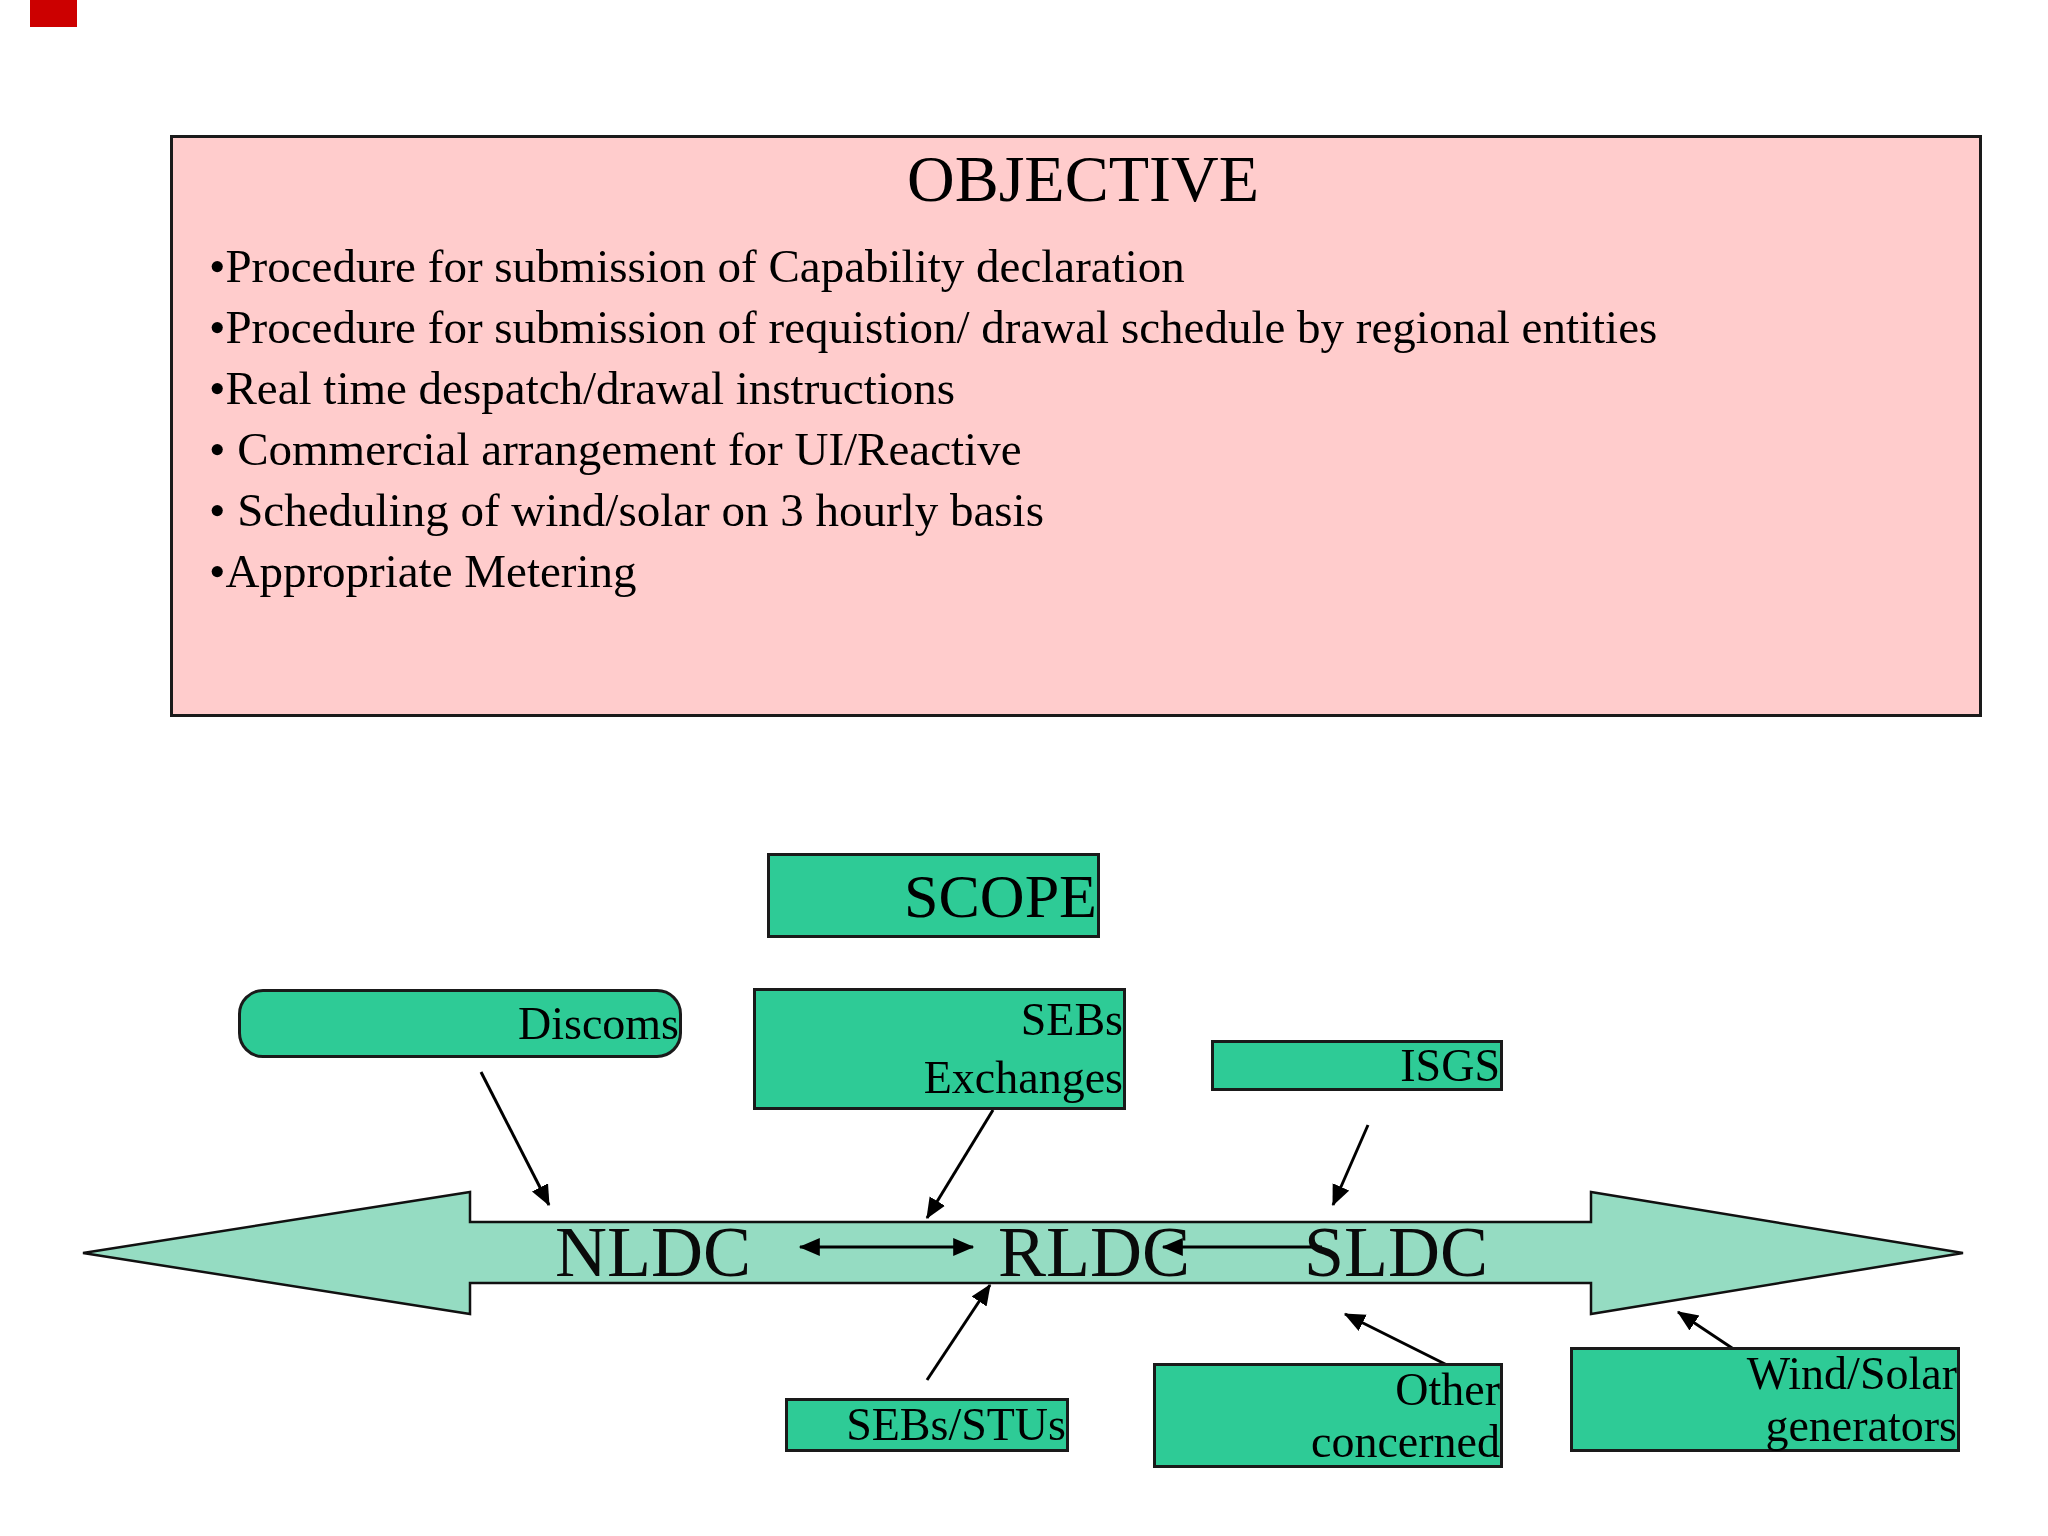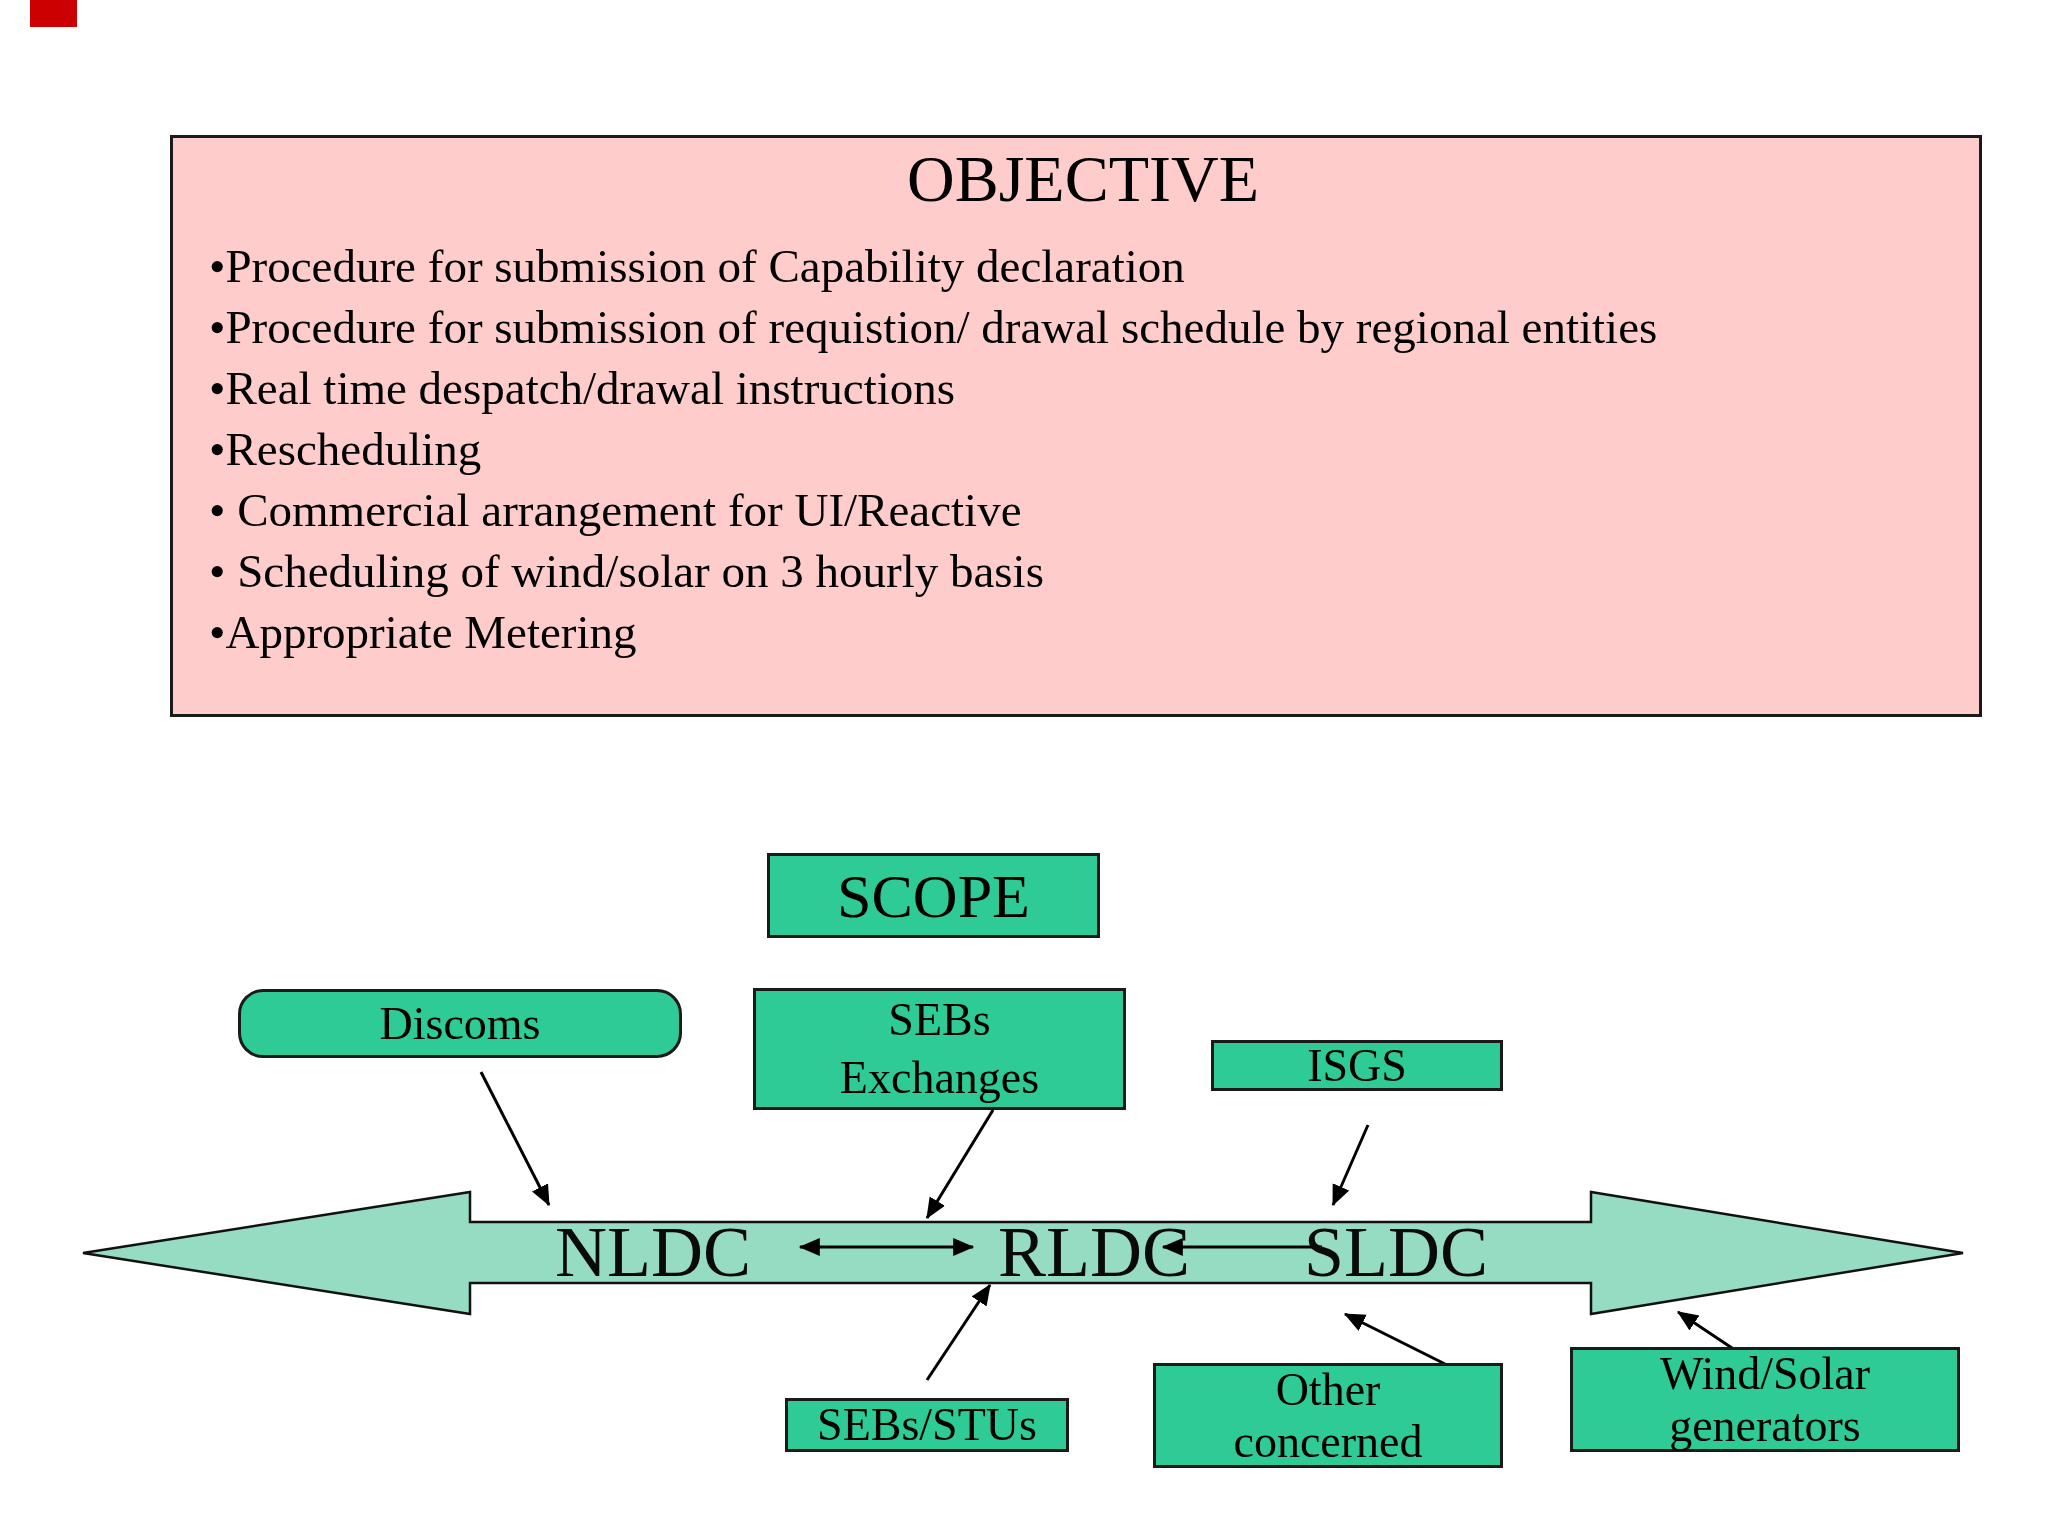--- a/index.html
+++ b/index.html
@@ -17,21 +17,21 @@
   }
   .objective-bullets{margin-top:22px;padding-left:22px;}
   .objective-bullet{
     font-size:47px;line-height:61px;white-space:pre-wrap;
   }
 
   svg.diagram{position:absolute;left:0;top:0;z-index:1;}
 
   .gbox{
     position:absolute;z-index:2;background:#2ecb96;border:3px solid #1a1a1a;
-    display:flex;flex-direction:column;align-items:center;justify-content:center;
+    display:flex;flex-direction:column;align-items:flex-end;justify-content:center;
     text-align:center;font-size:46px;line-height:52px;color:#000;
   }
   .gbox.scope{left:767px;top:853px;width:333px;height:85px;font-size:62px;}
   .gbox.discoms{left:238px;top:989px;width:444px;height:69px;border-radius:25px;}
   .gbox.power-exchanges{left:753px;top:988px;width:373px;height:122px;line-height:58px;}
   .gbox.isgs{left:1211px;top:1040px;width:292px;height:51px;}
   .gbox.sebs{left:785px;top:1398px;width:284px;height:54px;}
   .gbox.other{left:1153px;top:1363px;width:350px;height:105px;}
   .gbox.windsolar{left:1570px;top:1347px;width:390px;height:105px;}
 
@@ -47,21 +47,20 @@
 <body>
 
 <div class="corner-mark"></div>
 
 <div class="objective-box">
   <div class="objective-title">OBJECTIVE</div>
   <div class="objective-bullets">
     <div class="objective-bullet">•Procedure for submission of Capability declaration</div>
     <div class="objective-bullet">•Procedure for submission of requistion/ drawal schedule by regional entities</div>
     <div class="objective-bullet">•Real time despatch/drawal instructions</div>
-    <div class="objective-bullet">•Rescheduling</div>
     <div class="objective-bullet">• Commercial arrangement for UI/Reactive</div>
     <div class="objective-bullet">• Scheduling of wind/solar on 3 hourly basis</div>
     <div class="objective-bullet">•Appropriate Metering</div>
   </div>
 </div>
 
 <svg class="diagram" width="2048" height="1536" viewBox="0 0 2048 1536">
   <defs>
     <marker id="ah" markerWidth="8" markerHeight="8" refX="6.6" refY="3" orient="auto-start-reverse" markerUnits="strokeWidth">
       <path d="M0,0 L7,3 L0,6 Z" fill="#000"></path>

